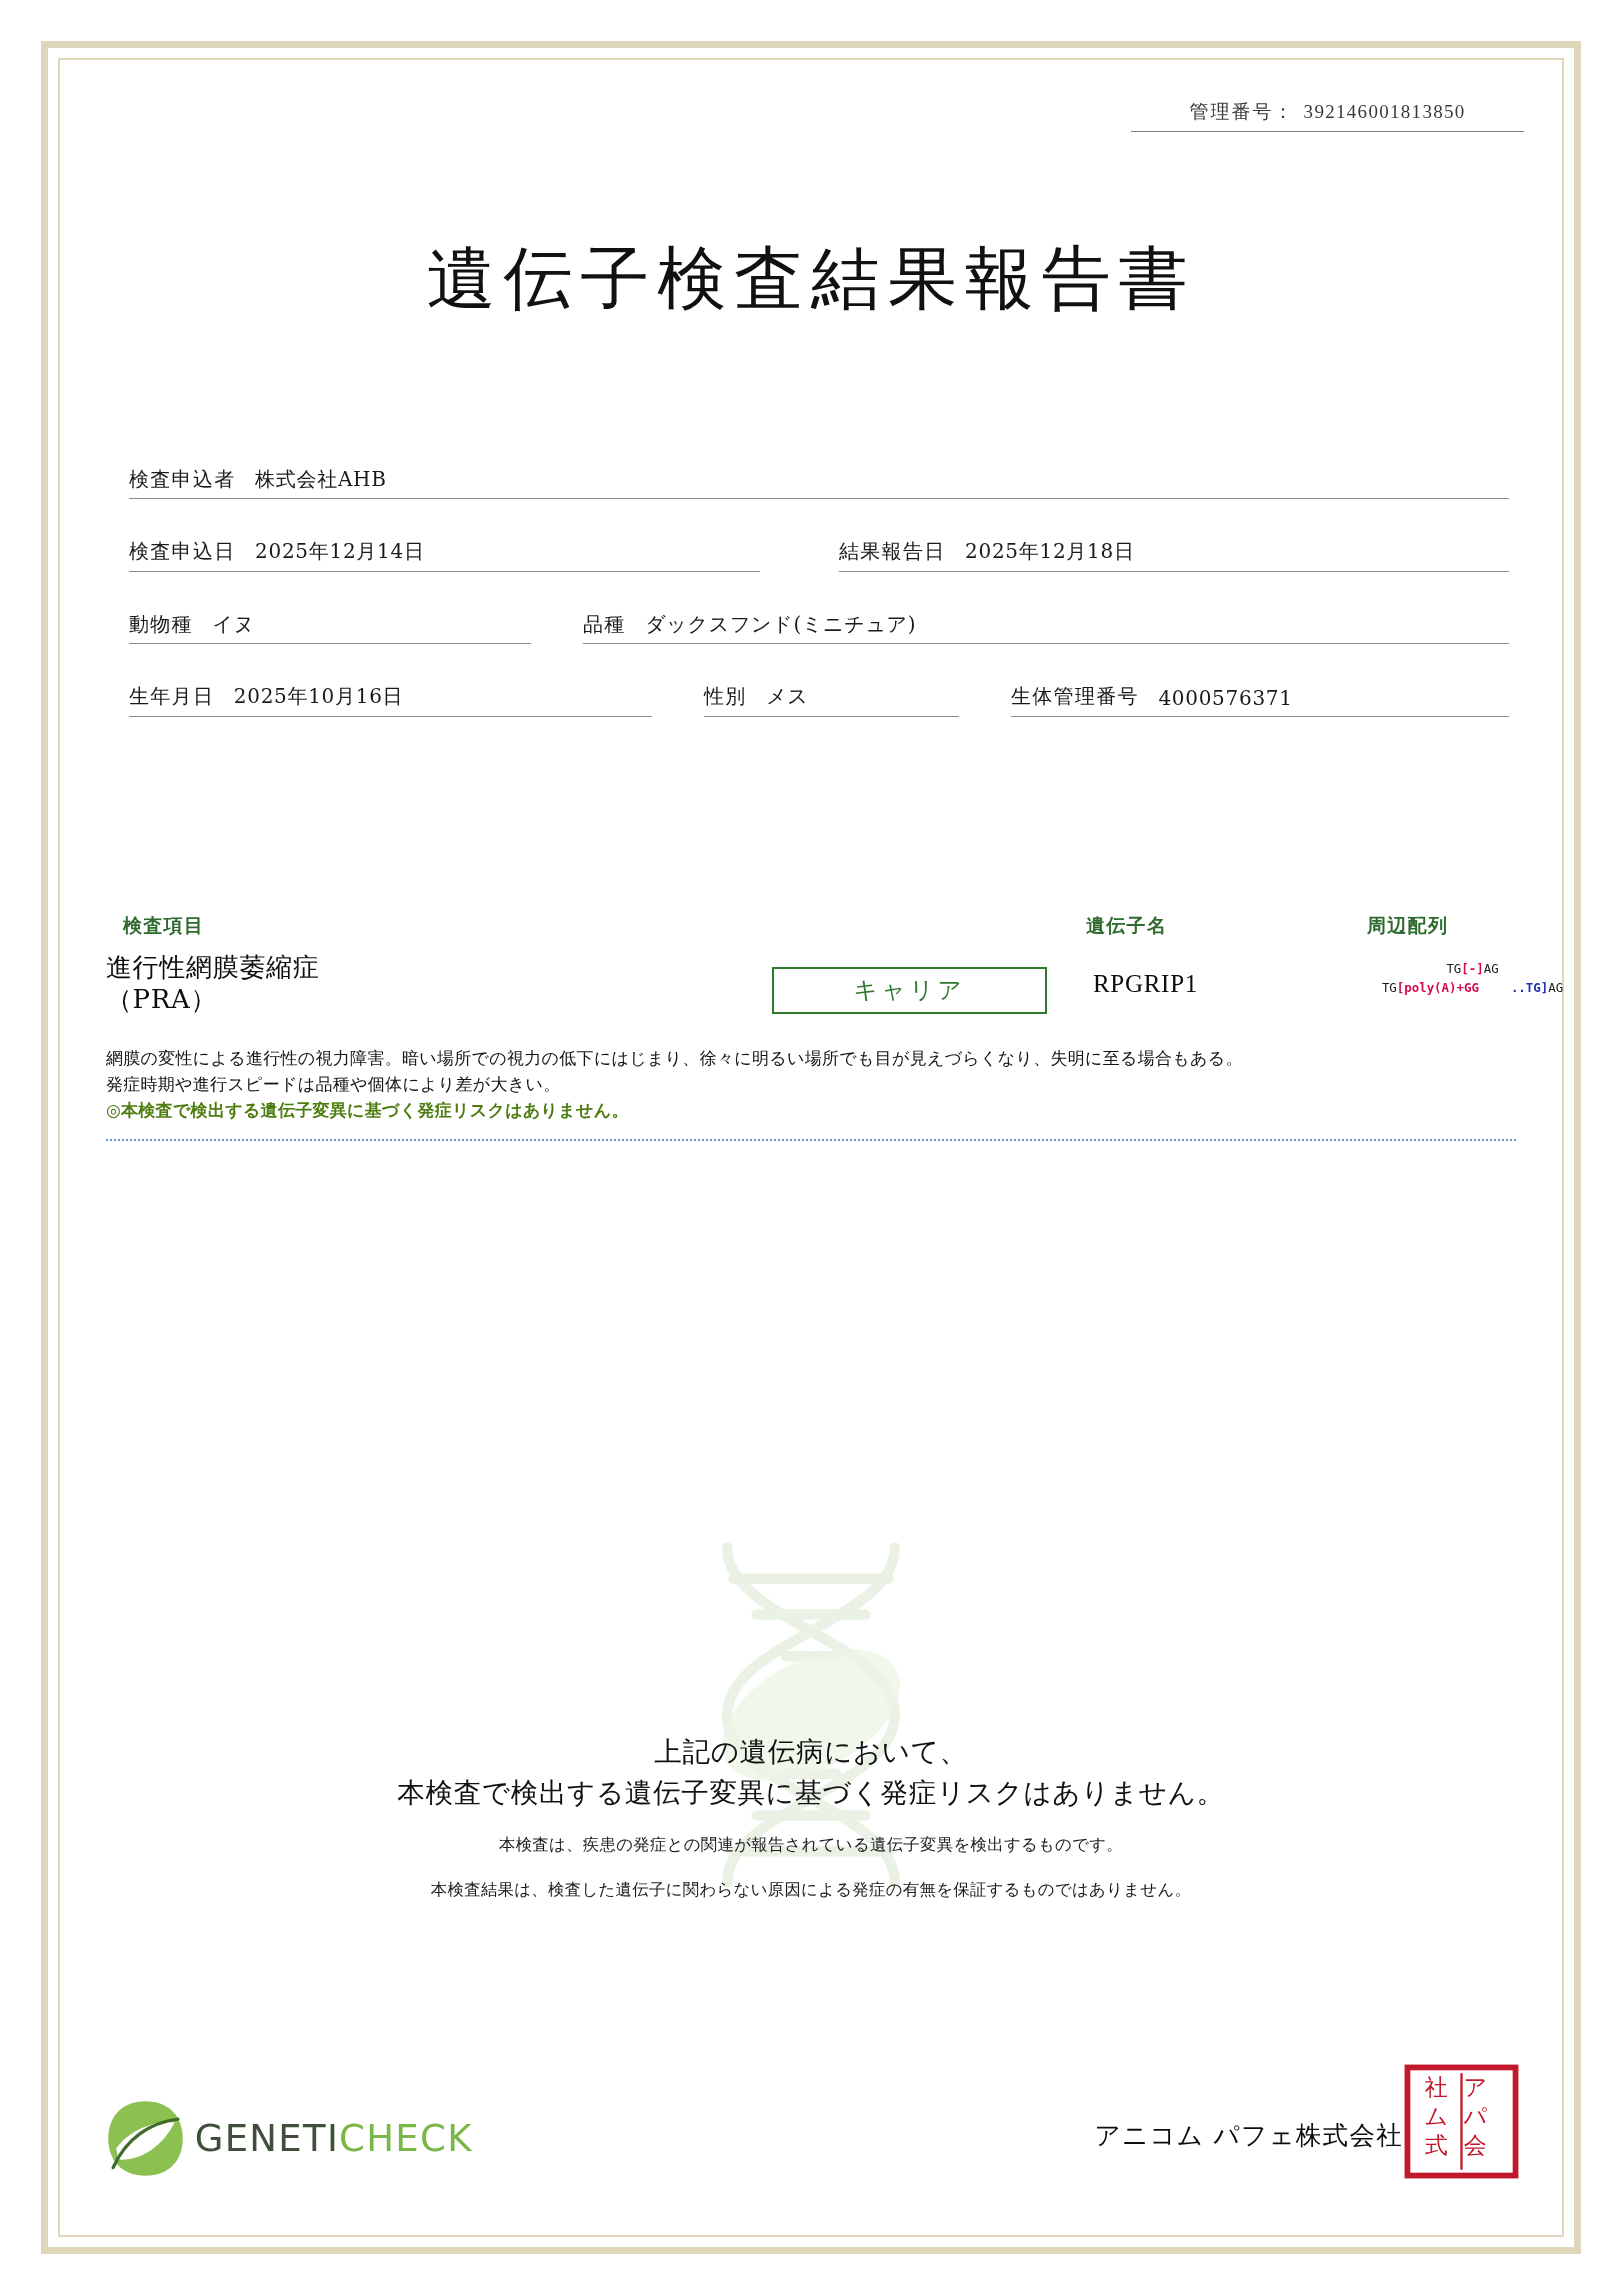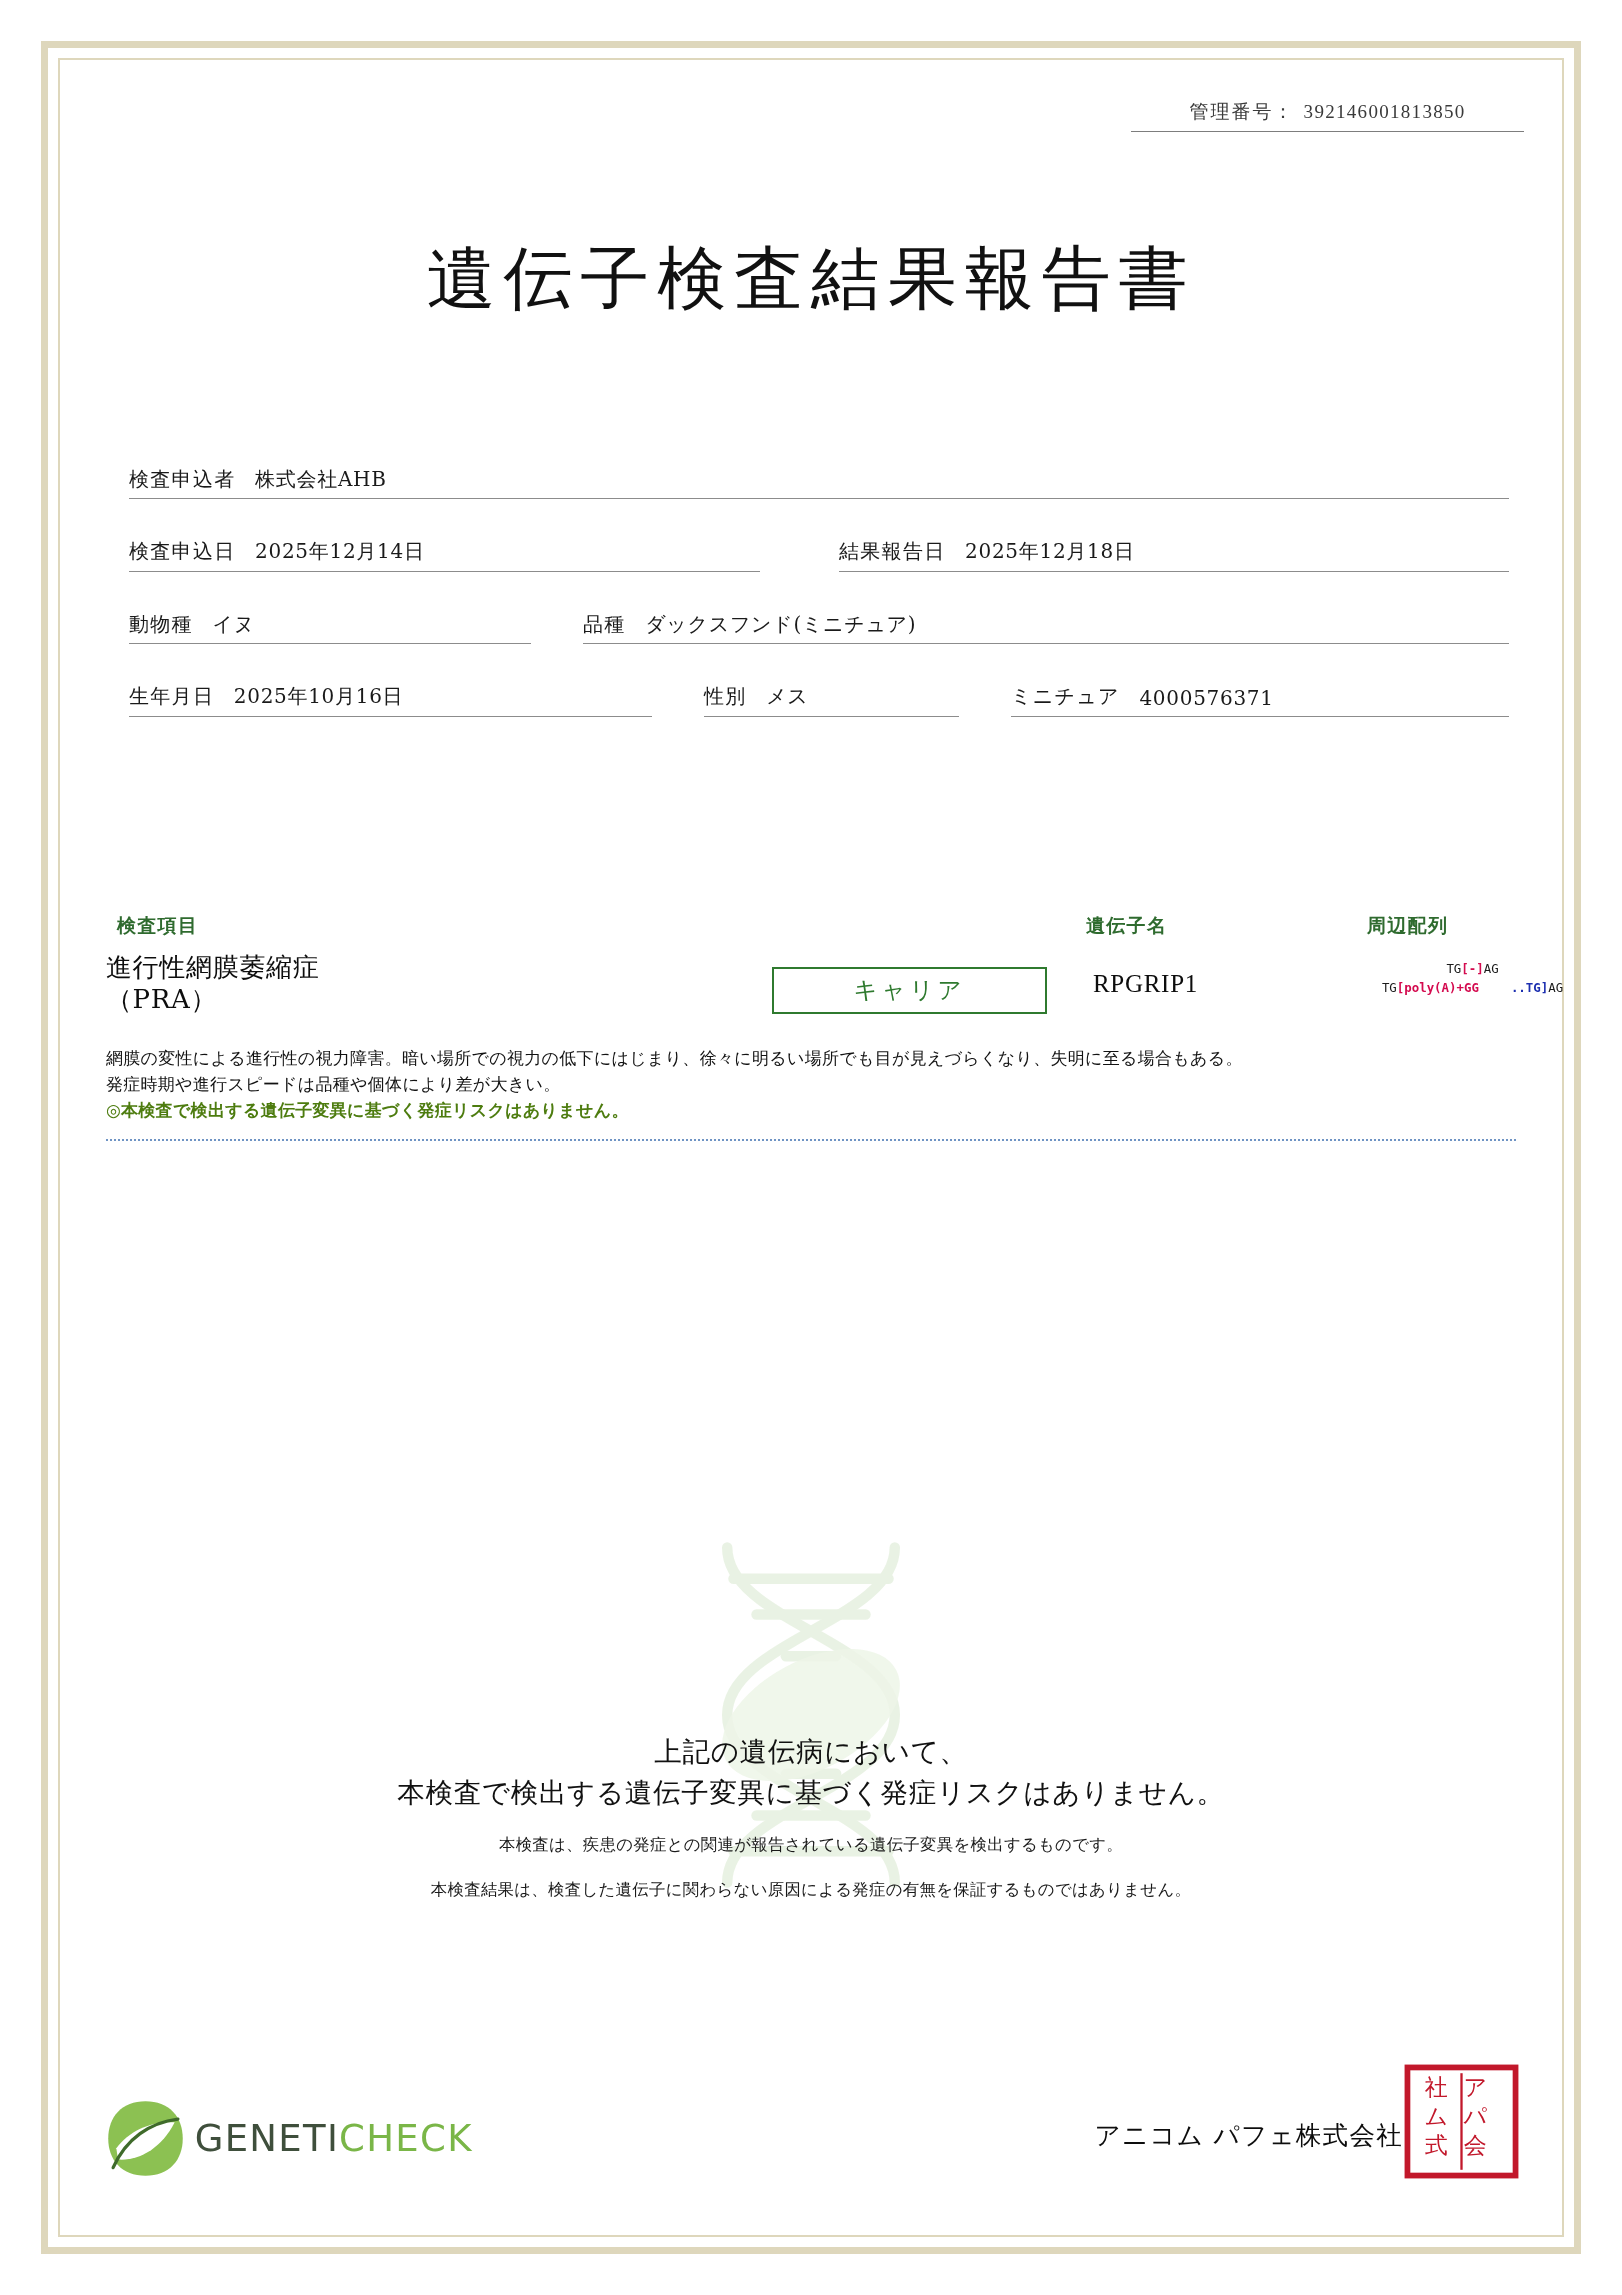--- a/index.html
+++ b/index.html
@@ -138,21 +138,21 @@
     height: 30px;
   }
   .res-head .h-item {
     position: absolute;
     font-size: 19px;
     color: #2f6b2f;
     font-weight: bold;
     letter-spacing: 1.3px;
     font-family: "DejaVu Serif", "Liberation Serif", serif;
   }
-  .h-kensa { left: 19px; top: 0; }
+  .h-kensa { left: 25px; top: 0; }
   .h-gene  { left: 988px; top: 0; }
   .h-seq   { left: 1269px; top: 0; }
 
   .res-body {
     position: relative;
     height: 82px;
     margin-top: 9.2px;
     text-decoration: underline;
   }
   .disease {
@@ -359,21 +359,21 @@
       <div class="info-row">
         <div class="fld f-birth">
           <span class="lbl">生年月日</span>
           <span class="val">2025年10月16日</span>
         </div>
         <div class="fld f-sex">
           <span class="lbl">性別</span>
           <span class="val">メス</span>
         </div>
         <div class="fld f-animalid">
-          <span class="lbl">ミニチュア</span>
+          <span class="lbl">生体管理番号</span>
           <span class="val">4000576371</span>
         </div>
       </div>
 
     </div>
 
     <div class="result">
       <div class="res-head">
         <span class="h-item h-kensa">検査項目</span>
         <span class="h-item h-gene">遺伝子名</span>

